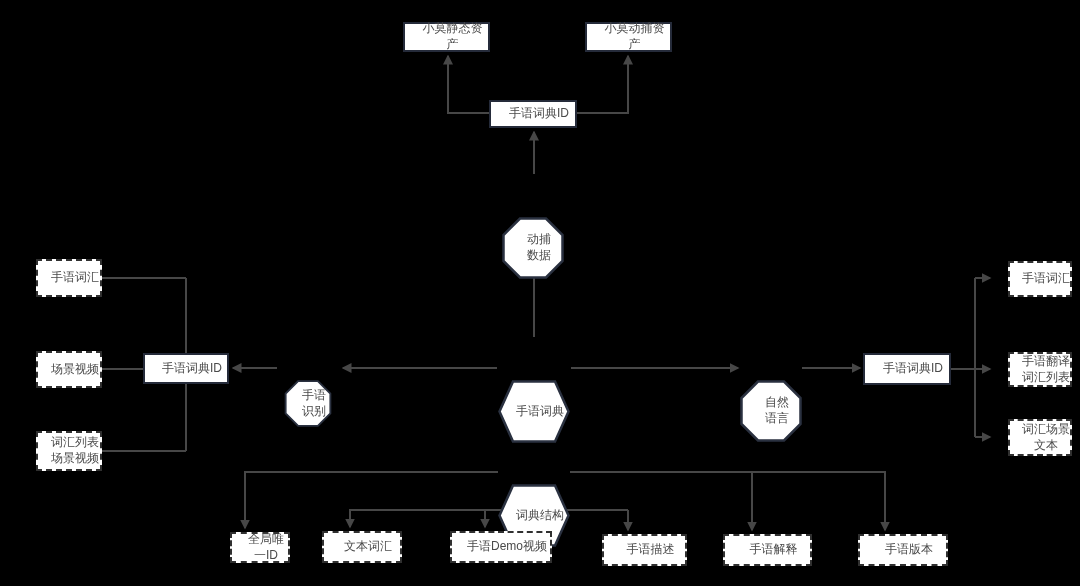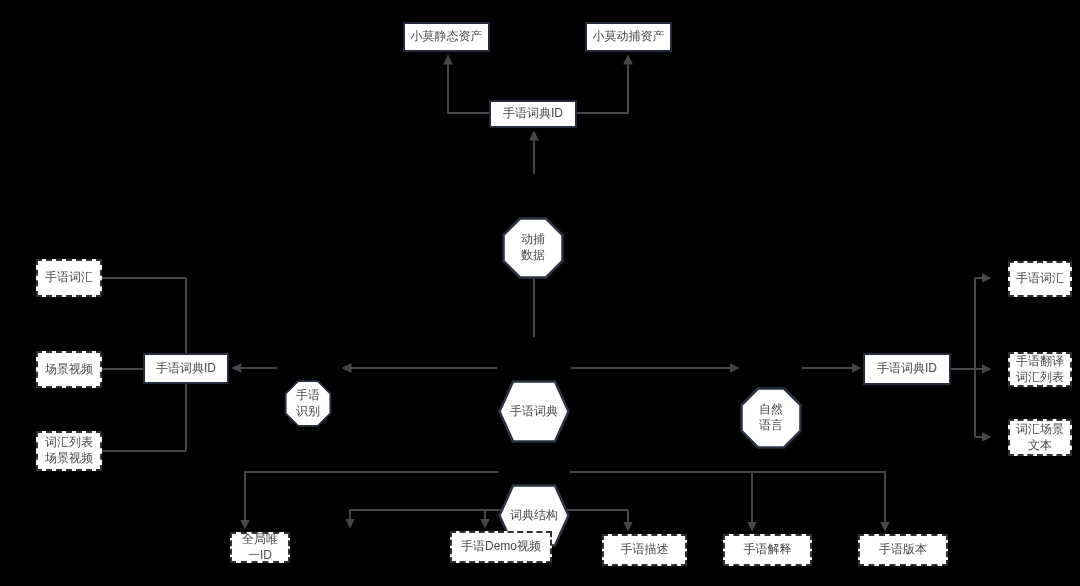--- a/index.html
+++ b/index.html
@@ -17,20 +17,21 @@
     position:relative;width:1080px;height:586px;overflow:hidden;
     background:var(--background);
     font-family:"Liberation Sans","DejaVu Sans",sans-serif;
   }
   #connectors{position:absolute;left:0;top:0;width:1080px;height:586px;}
   #connectors polyline{fill:none;stroke:var(--line);stroke-width:2;}
   .node{
     position:absolute;display:flex;align-items:center;justify-content:center;
     text-align:center;color:var(--text);font-size:12px;line-height:1.3;
     white-space:pre-line;
+    padding-left:12px;
   }
   .box{background:var(--node-fill);border:2px solid var(--node-border);}
   .dashed{background:var(--node-fill);border:2px dashed var(--dashed-border);margin-left:15px;}
   .shape{background:transparent;margin-top:43px;}
   .shape svg{position:absolute;left:0;top:0;width:100%;height:100%;}
   .shape svg polygon{fill:var(--node-fill);stroke:var(--shape-border);stroke-width:2.5;}
   .node-label{position:relative;z-index:1;}
 </style>
 </head>
 <body>
@@ -120,21 +121,21 @@
     <span class="node-label">手语词汇</span>
   </div>
   <div class="node dashed" style="left:21px;top:351px;width:66px;height:37px">
     <span class="node-label">场景视频</span>
   </div>
   <div class="node dashed" style="left:21px;top:431px;width:66px;height:40px">
     <span class="node-label">词汇列表
 场景视频</span>
   </div>
 
-  <div class="node shape" style="left:740px;top:344px;width:62px;height:62px">
+  <div class="node shape" style="left:740px;top:337px;width:62px;height:62px">
     <svg viewBox="0 0 62 62">
       <polygon points="18,1.5 44,1.5 60.5,18 60.5,44 44,60.5 18,60.5 1.5,44 1.5,18"></polygon>
     </svg>
     <span class="node-label">自然
 语言</span>
   </div>
   <div class="node box" style="left:863px;top:353px;width:88px;height:32px">
     <span class="node-label">手语词典ID</span>
   </div>
   <div class="node dashed" style="left:993px;top:261px;width:64px;height:36px">
@@ -153,20 +154,23 @@
     <svg viewBox="0 0 72 63">
       <polygon points="15,1.5 57,1.5 70.5,31.5 57,61.5 15,61.5 1.5,31.5"></polygon>
     </svg>
     <span class="node-label">词典结构</span>
   </div>
 
   <div class="node dashed" style="left:215px;top:532px;width:60px;height:31px">
     <span class="node-label">全局唯
 一ID</span>
   </div>
+  <div class="node dashed" style="left:307px;top:531px;width:80px;height:32px">
+    <span class="node-label">文本词汇</span>
+  </div>
   <div class="node dashed" style="left:435px;top:531px;width:102px;height:32px">
     <span class="node-label">手语Demo视频</span>
   </div>
   <div class="node dashed" style="left:587px;top:534px;width:85px;height:32px">
     <span class="node-label">手语描述</span>
   </div>
   <div class="node dashed" style="left:708px;top:534px;width:89px;height:32px">
     <span class="node-label">手语解释</span>
   </div>
   <div class="node dashed" style="left:843px;top:534px;width:90px;height:32px">

